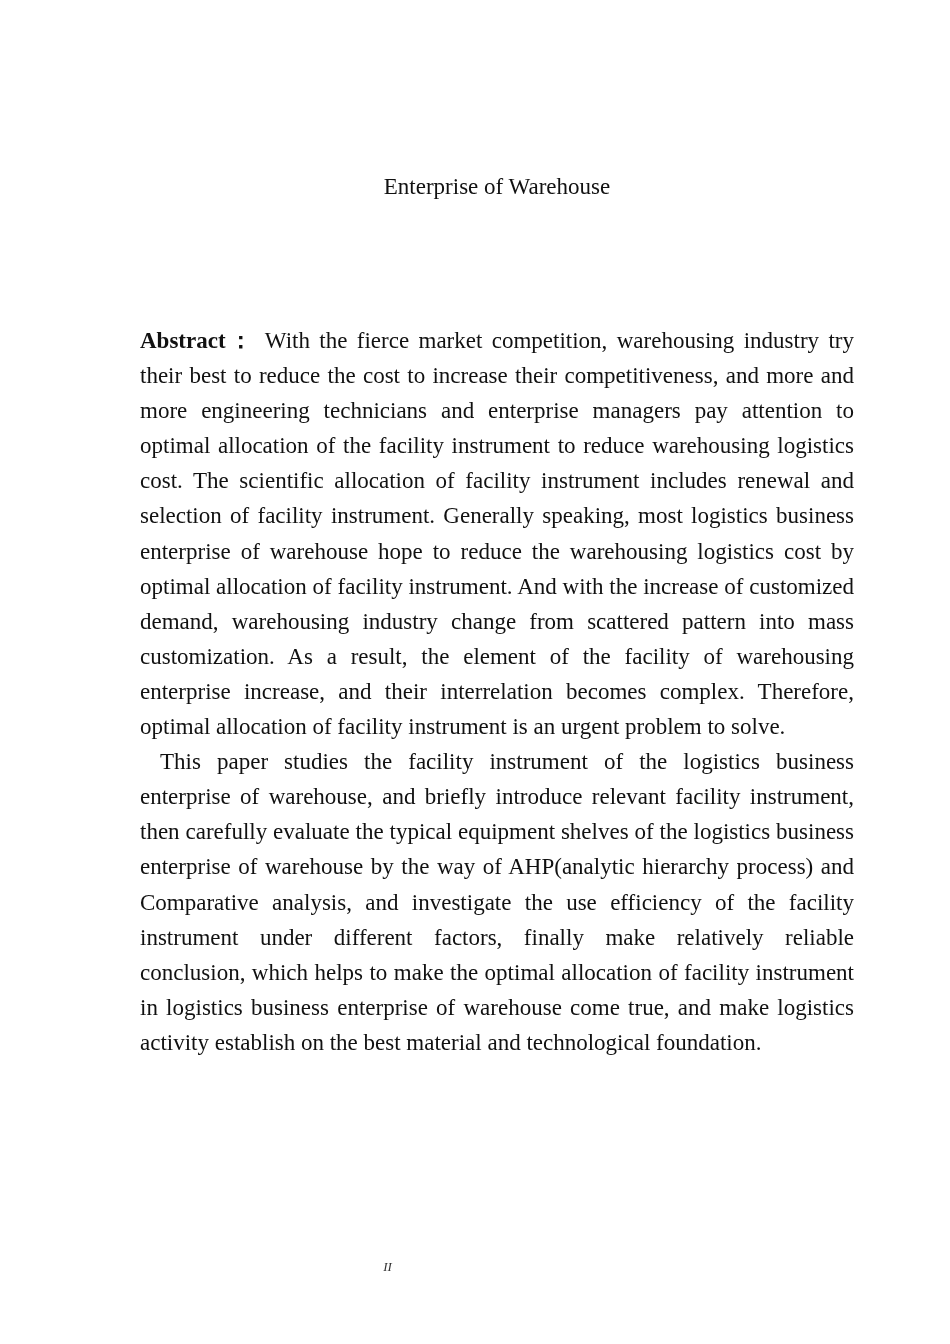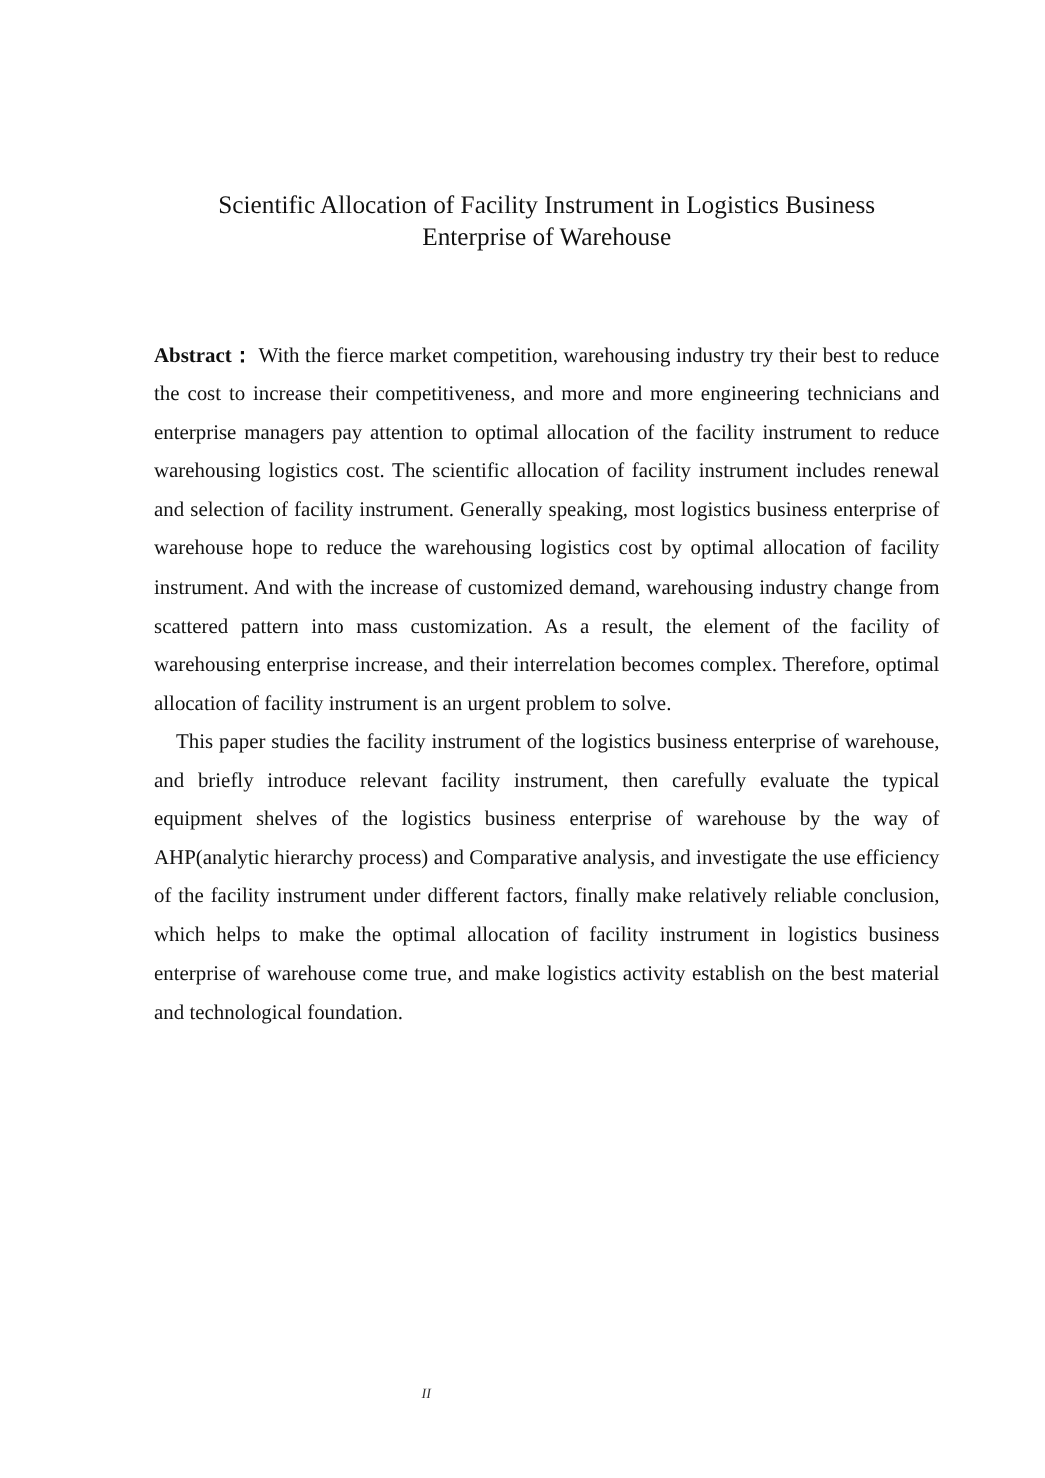--- a/index.html
+++ b/index.html
@@ -5,36 +5,35 @@
     html, body { margin: 0; padding: 0; background: #ffffff; }
     body {
       width: 950px; height: 1344px; position: relative; overflow: hidden;
       font-family: "Liberation Serif", "DejaVu Serif", serif; color: #111;
     }
     .title {
       position: absolute; left: 140px; width: 714px; top: 172px;
       text-align: center; font-size: 23px; line-height: 29px; color: #111;
     }
     .body-text {
-      position: absolute; left: 140px; width: 714px; top: 306px;
-      font-size: 19px; line-height: 35.1px; text-align: justify;
+      position: absolute; left: 140px; width: 714px; top: 323px;
+      font-size: 23px; line-height: 35.1px; text-align: justify;
     }
     .body-text p { margin: 0; }
     .body-text p.indent { text-indent: 20px; }
     .label { font-weight: bold; }
     .page-number {
       position: absolute; left: 0; width: 775px; top: 1259px;
       text-align: center; font-size: 13px; color: #333; font-style: italic;
     }
   </style>
 </head>
 <body>
 
 <div class="title">
-  <div>Scientific Allocation of Facility Instrument in Logistics Business</div>
   <div>Enterprise of Warehouse</div>
 </div>
 
 <div class="body-text">
   <p><span class="label">Abstract：</span> <span>With the fierce market competition, warehousing industry try their best to reduce the cost to increase their competitiveness, and more and more engineering technicians and enterprise managers pay attention to optimal allocation of the facility instrument to reduce warehousing logistics cost. The scientific allocation of facility instrument includes renewal and selection of facility instrument. Generally speaking, most logistics business enterprise of warehouse hope to reduce the warehousing logistics cost by optimal allocation of facility instrument. And with the increase of customized demand, warehousing industry change from scattered pattern into mass customization. As a result, the element of the facility of warehousing enterprise increase, and their interrelation becomes complex. Therefore, optimal allocation of facility instrument is an urgent problem to solve.</span></p>
   <p class="indent">This paper studies the facility instrument of the logistics business enterprise of warehouse, and briefly introduce relevant facility instrument, then carefully evaluate the typical equipment shelves of the logistics business enterprise of warehouse by the way of AHP(analytic hierarchy process) and Comparative analysis, and investigate the use efficiency of the facility instrument under different factors, finally make relatively reliable conclusion, which helps to make the optimal allocation of facility instrument in logistics business enterprise of warehouse come true, and make logistics activity establish on the best material and technological foundation.</p>
 </div>
 
 <div class="page-number">II</div>
 

